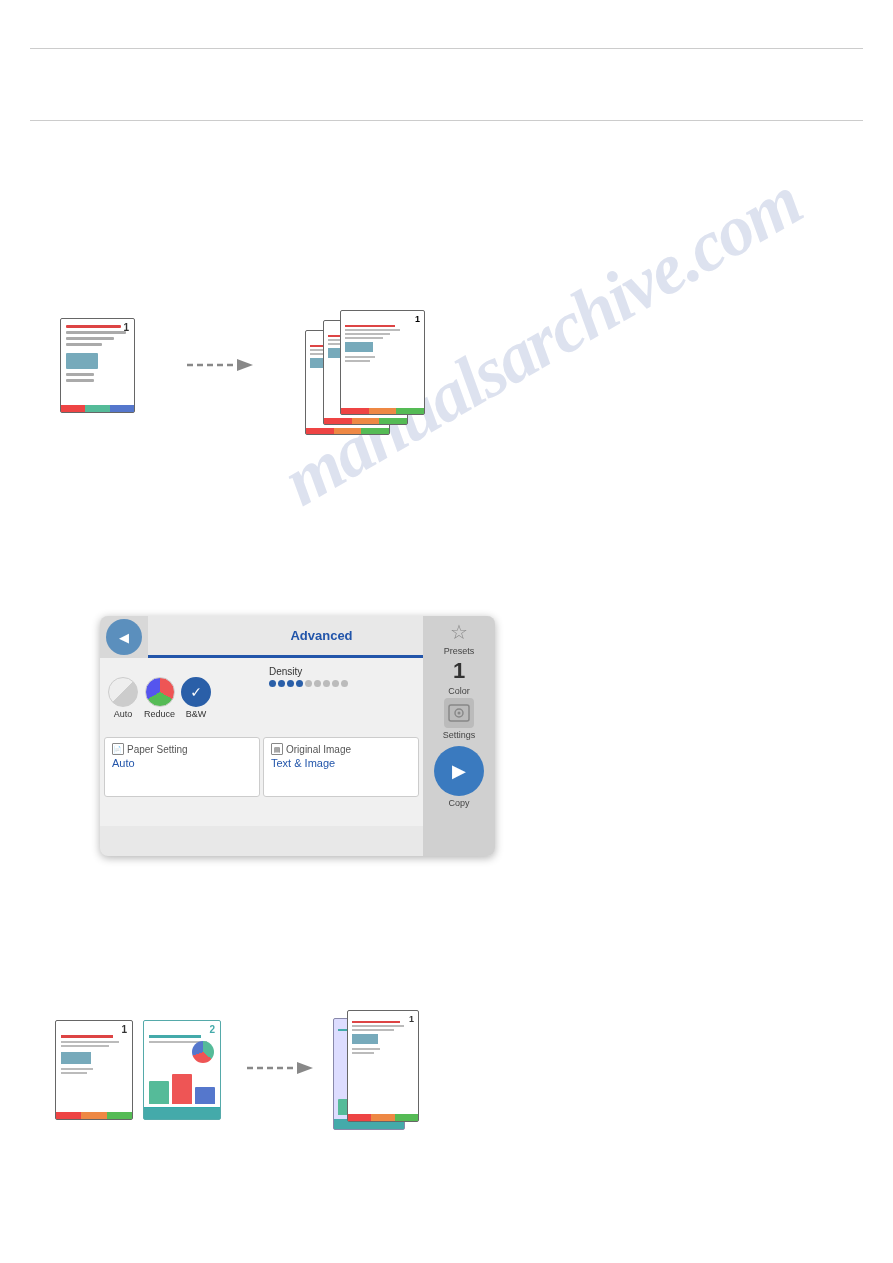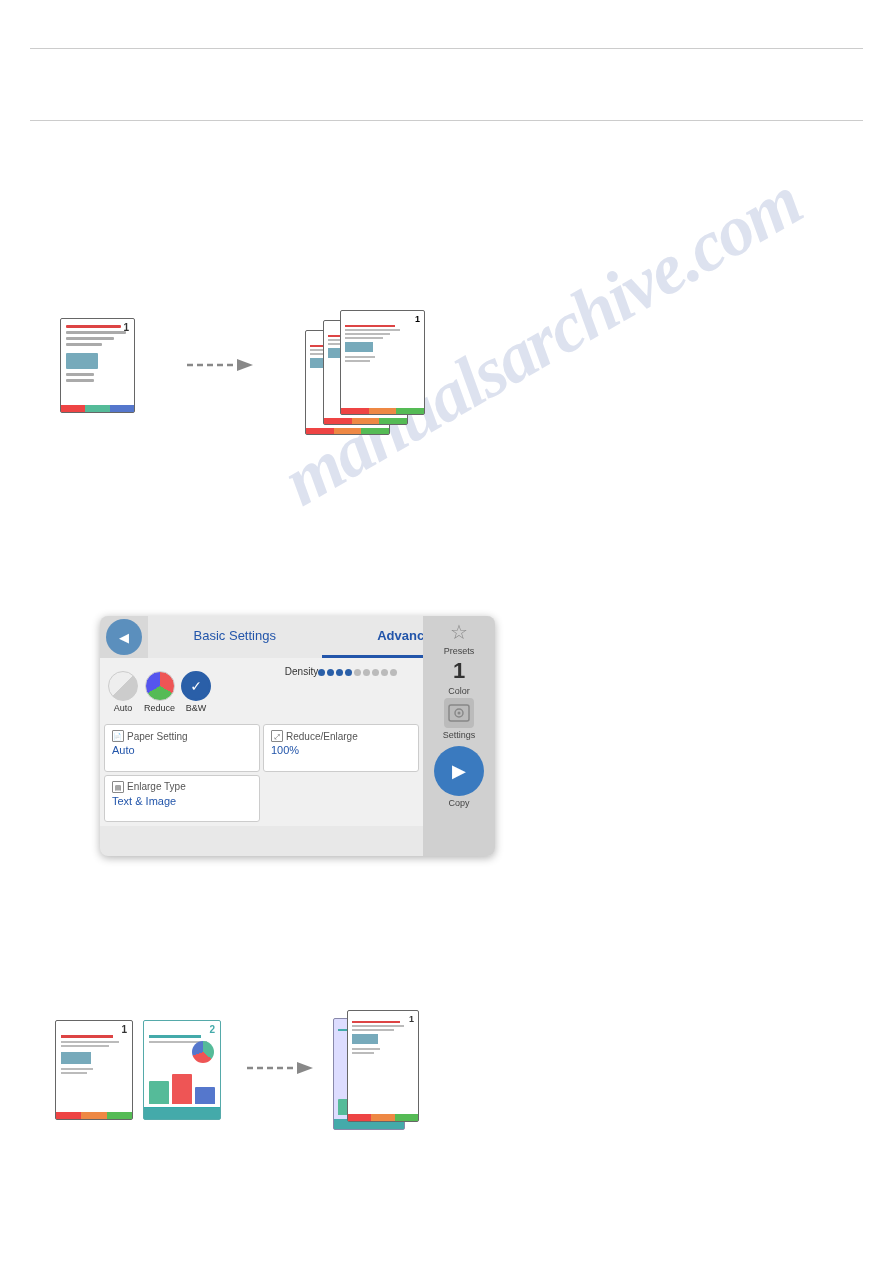--- a/index.html
+++ b/index.html
@@ -455,42 +455,41 @@
         </div>
       </div>
     </div>
 
   </div>
 
   <div class="printer-ui">
 
     <div class="printer-top-bar">
       <div class="back-btn"></div>
-      <div class="tab-basic">Basic Settings</div>
       <div class="tab-advanced">Advanced</div>
     </div>
 
     <div class="printer-main">
 
       <div style="grid-column:1/2; background:#f0f0f0; display:flex; align-items:center; gap:6px; padding:4px 4px;">
         <div class="color-option">
           <div class="color-circle auto"></div>
           <span class="color-label">Auto</span>
         </div>
         <div class="color-option">
           <div class="color-circle color"></div>
           <span class="color-label">Reduce</span>
         </div>
         <div class="color-option">
           <div class="color-circle bw"></div>
           <span class="color-label">B&amp;W</span>
         </div>
       </div>
 
-      <div style="grid-column:2/3; background:#f0f0f0; display:flex; flex-direction:row; justify-content:center; padding:4px 6px;">
+      <div style="grid-column:2/3; background:#f0f0f0; display:flex; flex-direction:column; padding:4px 6px;">
         <span style="font-size:10px;color:#333;">Density</span>
         <div style="display:flex;gap:2px;margin-top:3px;">
           <div style="width:7px;height:7px;border-radius:50%;background:#2a5fa8;"></div>
           <div style="width:7px;height:7px;border-radius:50%;background:#2a5fa8;"></div>
           <div style="width:7px;height:7px;border-radius:50%;background:#2a5fa8;"></div>
           <div style="width:7px;height:7px;border-radius:50%;background:#2a5fa8;"></div>
           <div style="width:7px;height:7px;border-radius:50%;background:#bbb;"></div>
           <div style="width:7px;height:7px;border-radius:50%;background:#bbb;"></div>
           <div style="width:7px;height:7px;border-radius:50%;background:#bbb;"></div>
           <div style="width:7px;height:7px;border-radius:50%;background:#bbb;"></div>
@@ -499,32 +498,25 @@
       </div>
 
       <div class="setting-cell">
         <div class="setting-cell-title">
           <span style="width:12px;height:12px;border:1.5px solid #888;display:inline-block;border-radius:1px;font-size:7px;text-align:center;line-height:12px;">📄</span>
           <span>Paper Setting</span>
         </div>
         <div class="setting-cell-value">Auto</div>
       </div>
 
-      <div class="setting-cell">
-        <div class="setting-cell-title">
-          <span style="width:12px;height:12px;border:1.5px solid #888;display:inline-block;border-radius:1px;font-size:7px;text-align:center;line-height:12px;">⤢</span>
-          <span>Reduce/Enlarge</span>
-        </div>
-        <div class="setting-cell-value">100%</div>
-      </div>
 
       <div class="setting-cell">
         <div class="setting-cell-title">
           <span style="width:12px;height:12px;border:1.5px solid #888;display:inline-block;border-radius:1px;font-size:7px;text-align:center;line-height:12px;">▤</span>
-          <span>Enlarge Type</span>
+          <span>Original Image</span>
         </div>
         <div class="setting-cell-value">Text &amp; Image</div>
       </div>
 
 
     </div>
 
 
     <div class="printer-right-panel">
       <span class="panel-star">☆</span>

